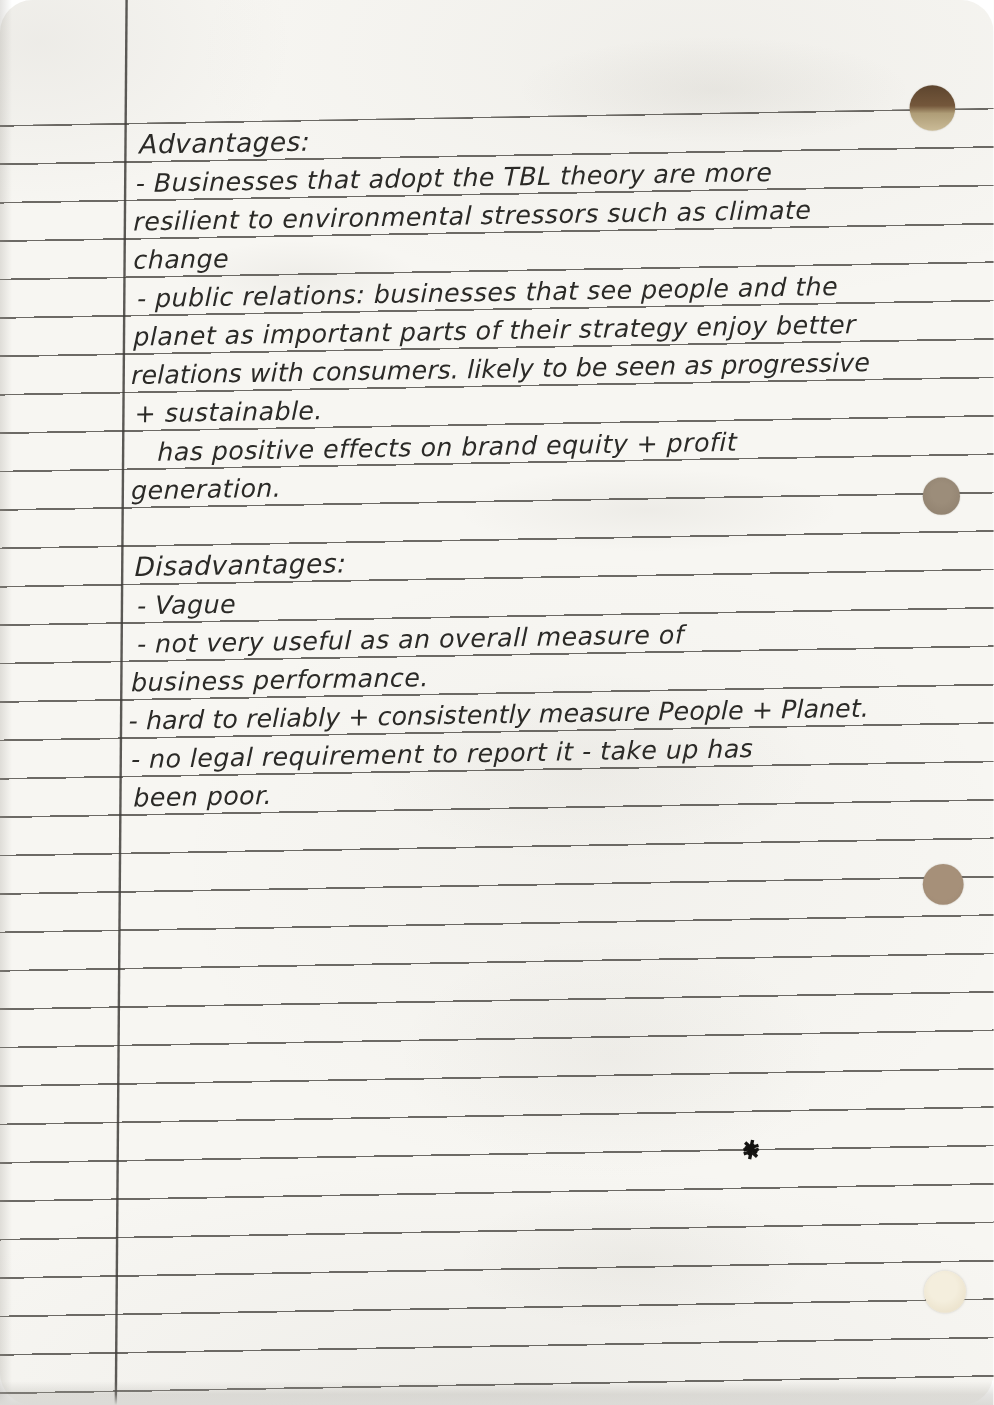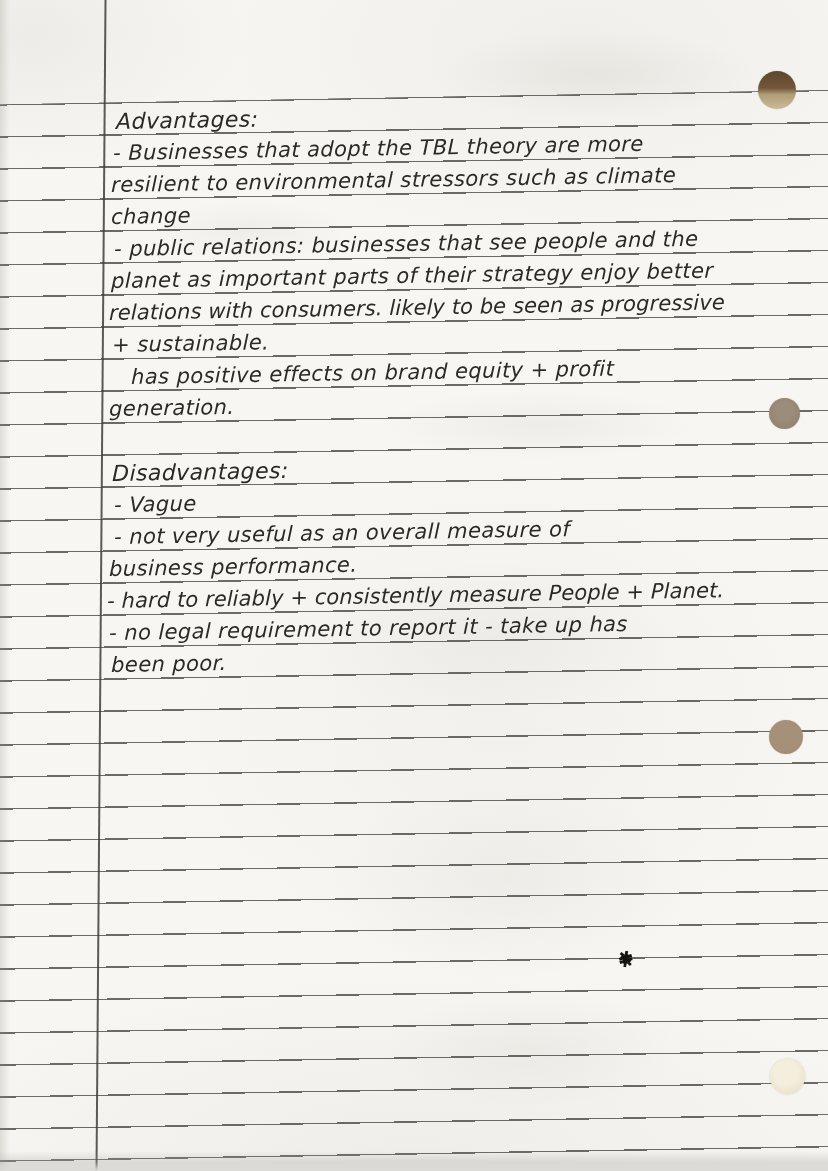--- a/index.html
+++ b/index.html
@@ -22,20 +22,21 @@
     font-family:"DejaVu Sans", sans-serif;
   }
   .paper{
     position:absolute;inset:0;
     background:
       radial-gradient(ellipse 600px 300px at 70% 4%, rgba(150,145,135,0.07), transparent 70%),
       radial-gradient(ellipse 300px 200px at 4% 3%, rgba(150,145,138,0.10), transparent 70%),
       radial-gradient(ellipse 500px 380px at 60% 62%, rgba(150,145,135,0.05), transparent 70%),
       radial-gradient(ellipse 700px 260px at 50% 99%, rgba(140,136,128,0.08), transparent 75%),
       var(--paper);
+    border-radius: 27px;
   }
   .rules{
     position:absolute;
     left:-90px;top:97px;
     width:1010px;height:1075px;
     background:repeating-linear-gradient(180deg, var(--rule) 0 1.4px, transparent 1.4px 32px);
     opacity:.78;
     transform:rotate(-1deg);
     transform-origin:504px 0;
   }

